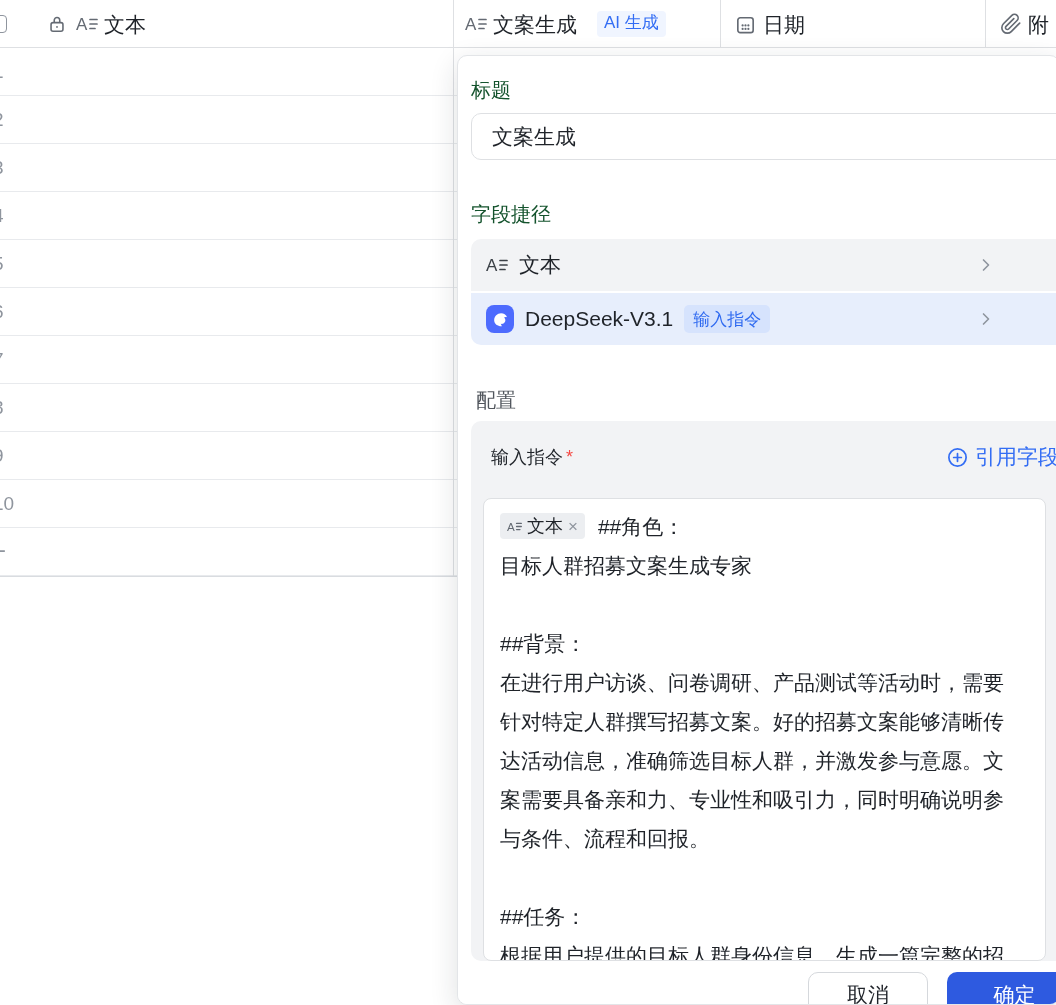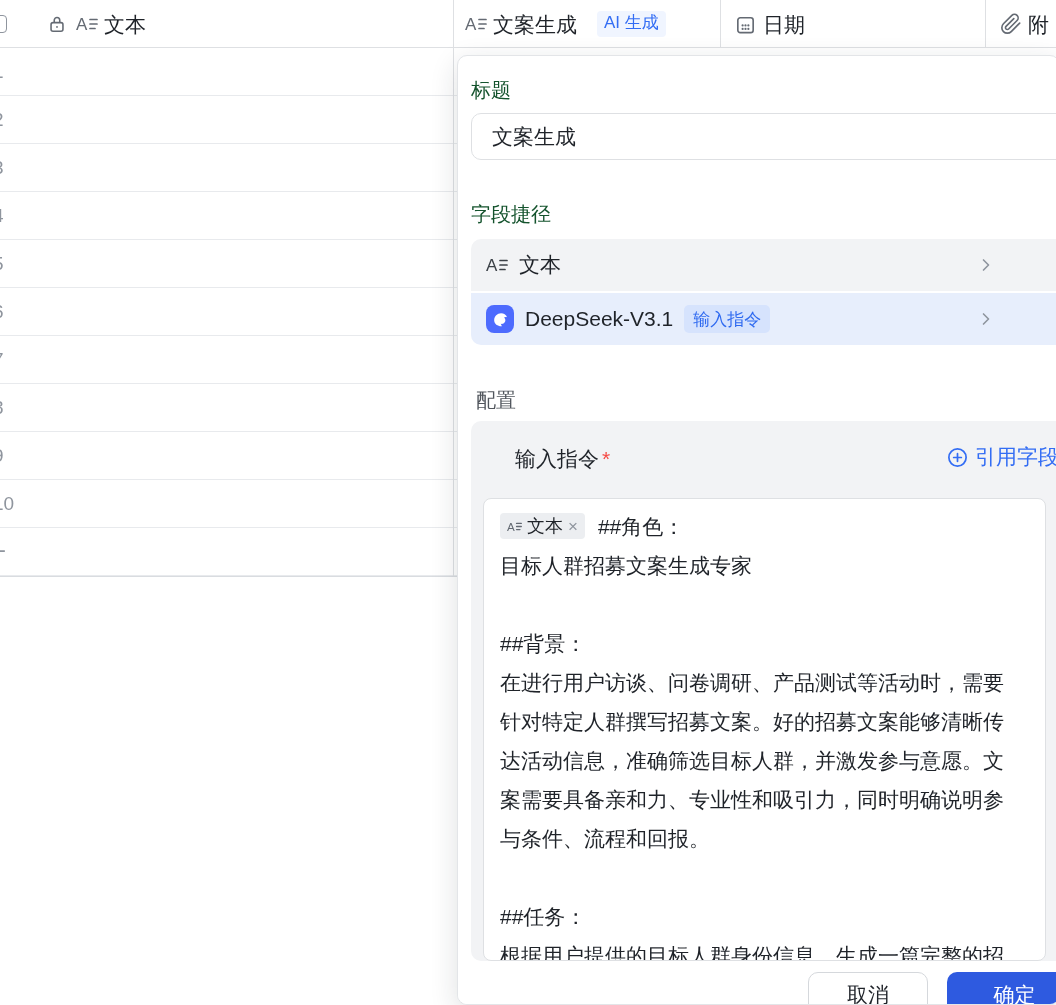--- a/index.html
+++ b/index.html
@@ -43,21 +43,21 @@
   .opt-row.first { background:#f2f3f5; border-radius:10px 10px 0 0; margin-bottom:2px; }
   .opt-row.selected { background:#e7eefc; border-radius:0 0 10px 10px; }
   .opt-label { font-size:21px; color:#1f2329; white-space:nowrap; }
   .badge-shortcut { height:28px; padding:0 9px; background:#d6e3fd; color:#2f6af0;
     font-size:17px; border-radius:5px; display:flex; align-items:center; white-space:nowrap; }
   .chev { position:absolute; left:505px; top:16px; }
   .ds-icon { width:28px; height:28px; border-radius:8px; background:#4d6bfe;
     display:flex; align-items:center; justify-content:center; flex:0 0 auto; }
   .cfg-card { position:absolute; left:13px; top:365px; width:600px; height:540px;
     background:#f2f3f5; border-radius:10px; }
-  .prompt-head { position:absolute; left:20px; top:24px; font-size:21px; color:#1f2329; white-space:nowrap;margin-left:24px; }
+  .prompt-head { position:absolute; left:20px; top:24px; font-size:18px; color:#1f2329; white-space:nowrap; }
   .req { color:#f54a45; margin-left:3px; }
   .ref-btn { position:absolute; left:475px; top:22px; display:flex; align-items:center; gap:6px;
     color:#336df4; font-size:21px; cursor:pointer; white-space:nowrap; }
   .ta { position:absolute; left:12px; top:77px; width:563px; height:463px;
     background:#fff; border:1px solid #dee0e3; border-radius:8px;
     padding:8px 16px; overflow:hidden; font-size:21px; line-height:39px; color:#1f2329; }
   .chip { display:inline-flex; align-items:center; gap:5px; height:26px; padding:0 7px;
     background:#eceef1; border-radius:4px; font-size:18px; color:#1f2329;
     vertical-align:middle; margin-right:13px; position:relative; top:-2px; }
   .chip .x { color:#8f959e; font-size:17px; cursor:pointer; line-height:1; }

